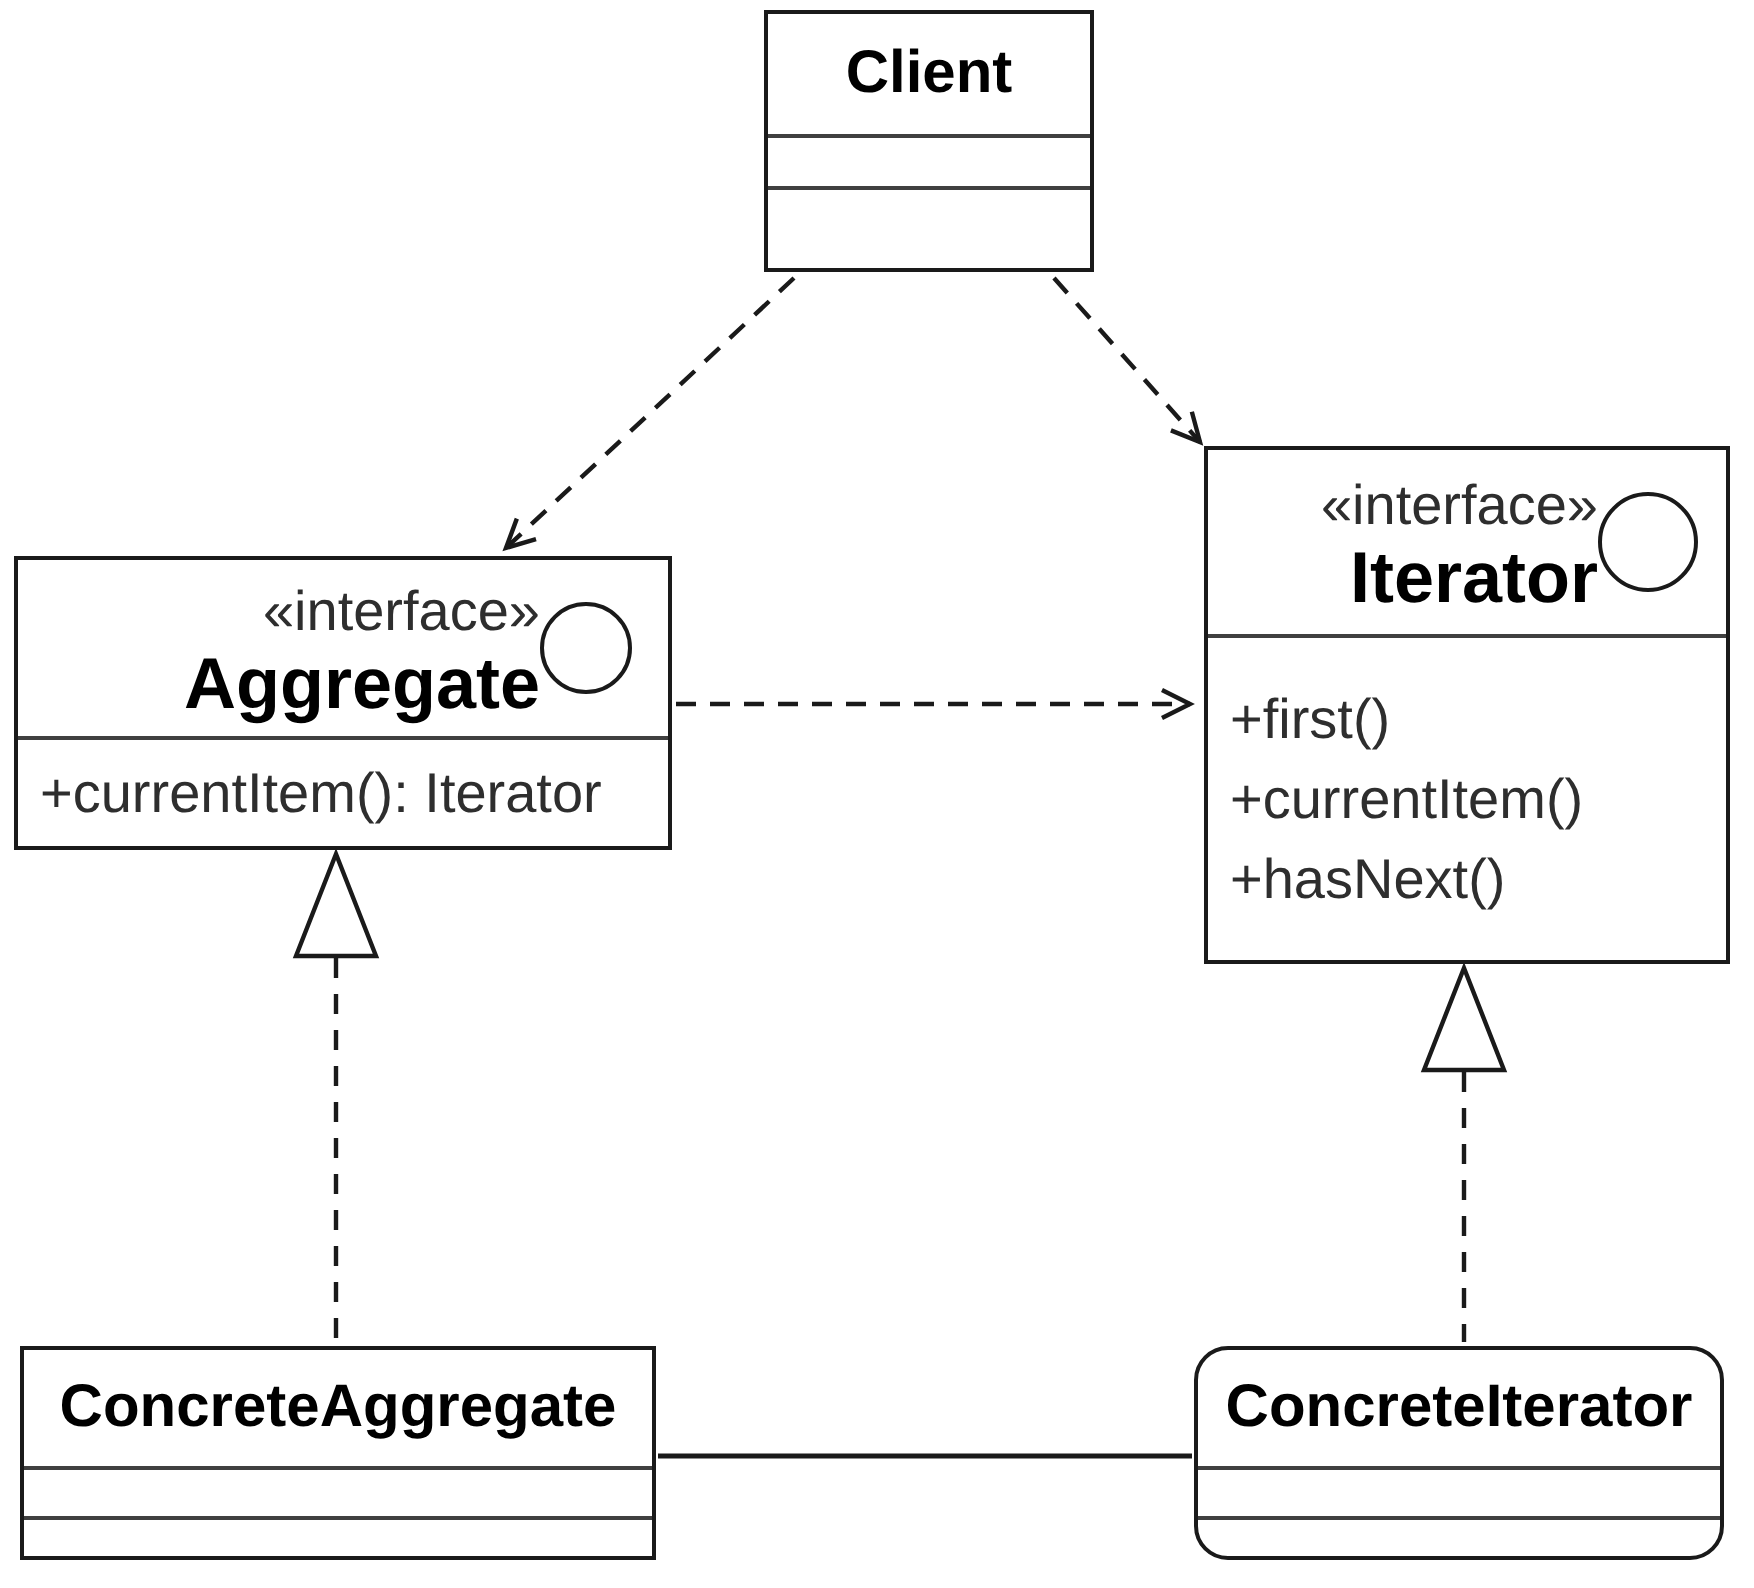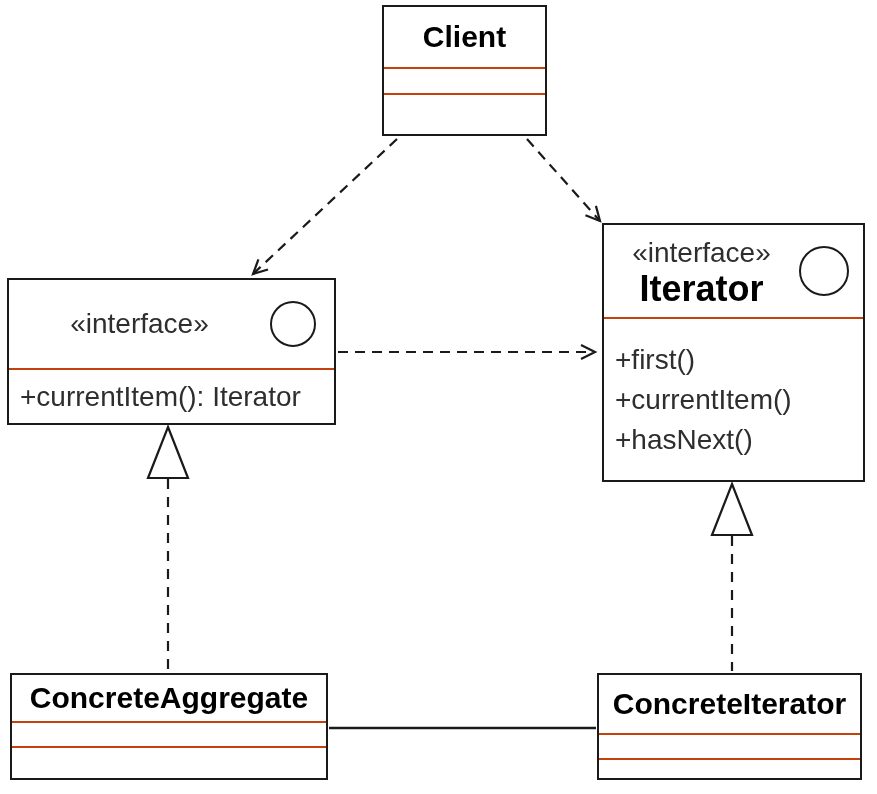--- a/index.html
+++ b/index.html
@@ -22,38 +22,38 @@
     box-sizing: border-box;
     background: #ffffff;
     border: 2px solid #1a1a1a;
     display: flex;
     flex-direction: column;
   }
   .compartment {
     box-sizing: border-box;
     overflow: hidden;
   }
-  .compartment + .compartment { border-top: 2px solid #c2410c; }
+  .compartment + .compartment { border-top: 2px solid #404040; }
   .compartment.grow { flex: 1 1 auto; }
   .title-plain {
     display: flex;
     align-items: center;
     justify-content: center;
     font-weight: bold;
     font-size: 30px;
     color: #000000;
     white-space: nowrap;
   }
   .title-if {
     display: flex;
     align-items: center;
   }
   .title-if .tcol {
     flex: 1 1 auto;
-    text-align: center;
+    text-align: right;
     line-height: 1.2;
   }
   .stereotype {
     font-size: 28px;
     color: #2e2e2e;
     line-height: 34px;
     white-space: nowrap;
   }
   .cname {
     font-size: 36px;
@@ -114,20 +114,21 @@
   <div class="uml-box" style="left:382px; top:5px; width:165px; height:131px;">
     <div class="compartment title-plain" style="height:60px;">Client</div>
     <div class="compartment" style="height:26px;"></div>
     <div class="compartment grow"></div>
   </div>
 
   <div class="uml-box" style="left:7px; top:278px; width:329px; height:147px;">
     <div class="compartment title-if" style="height:88px;">
       <div class="tcol">
         <div class="stereotype">«interface»</div>
+        <div class="cname">Aggregate</div>
       </div>
       <span class="circle-icon"></span>
     </div>
     <div class="compartment methods grow">
       <div class="method">+currentItem(): Iterator</div>
     </div>
   </div>
 
   <div class="uml-box" style="left:602px; top:223px; width:263px; height:259px;">
     <div class="compartment title-if" style="height:92px;">
@@ -138,24 +139,24 @@
       <span class="circle-icon" style="width:46px; height:46px; margin-right:14px;"></span>
     </div>
     <div class="compartment methods grow">
       <div class="method">+first()</div>
       <div class="method">+currentItem()</div>
       <div class="method">+hasNext()</div>
     </div>
   </div>
 
   <div class="uml-box" style="left:10px; top:673px; width:318px; height:107px;">
-    <div class="compartment title-plain" style="height:46px;">ConcreteAggregate</div>
+    <div class="compartment title-plain" style="height:58px;">ConcreteAggregate</div>
     <div class="compartment" style="height:25px;"></div>
     <div class="compartment grow"></div>
   </div>
 
-  <div class="uml-box" style="left:597px; top:673px; width:265px; height:107px;">
+  <div class="uml-box" style="left:597px; top:673px; width:265px; height:107px;border-radius:17px;">
     <div class="compartment title-plain" style="height:58px;">ConcreteIterator</div>
     <div class="compartment" style="height:25px;"></div>
     <div class="compartment grow"></div>
   </div>
 
 </div>
 
 </body></html>

